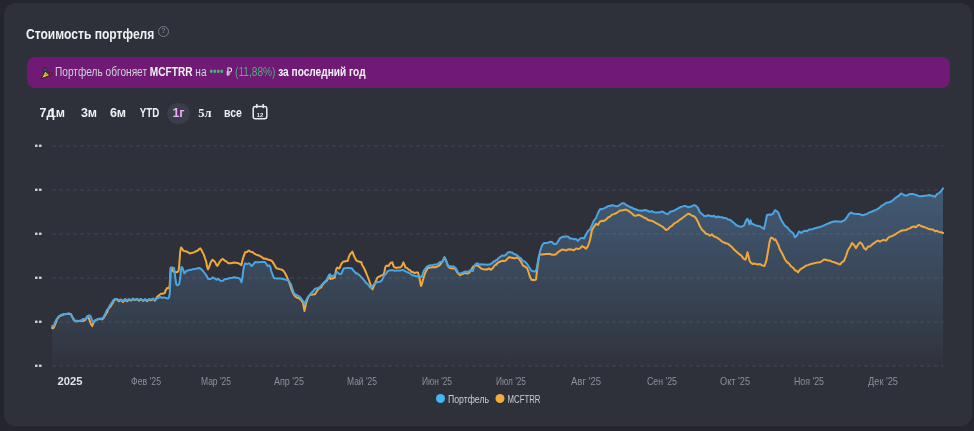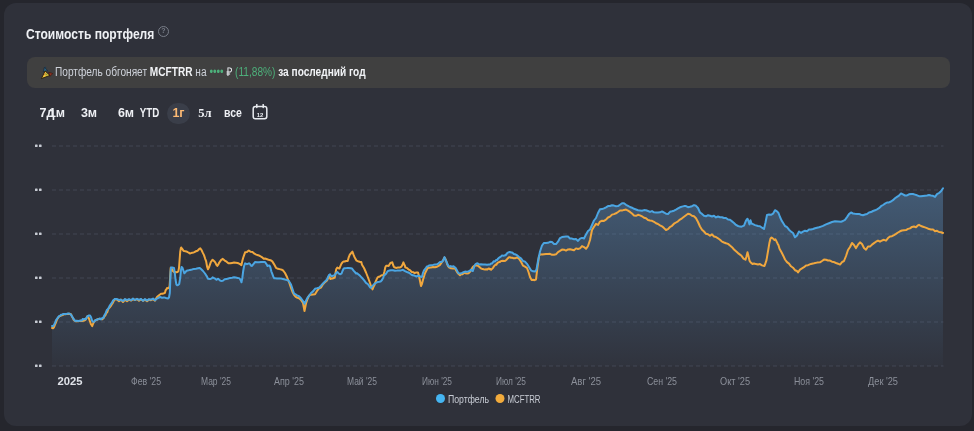--- a/index.html
+++ b/index.html
@@ -1,29 +1,29 @@
 <!DOCTYPE html>
 <html lang="ru"><head><meta charset="utf-8">
 <style>
 html,body{margin:0;padding:0;background:#25262d;width:974px;height:431px;overflow:hidden;
 font-family:"Liberation Sans",sans-serif;}
 .card{position:absolute;left:4px;top:3px;width:968px;height:423px;background:#2f313a;border-radius:12px;}
 .title{position:absolute;left:26px;top:25px;font-size:15px;font-weight:bold;color:#eef0f4;transform:scaleX(0.805);transform-origin:left center;white-space:pre;}
 .info{position:absolute;left:158px;top:26px;width:11px;height:11px;border:1.2px solid #787d88;border-radius:50%;
 box-sizing:border-box;color:#787d88;font-size:7px;font-weight:bold;text-align:center;line-height:8.5px;}
-.banner{position:absolute;left:27px;top:57px;width:923px;height:31px;background:#404040;border-radius:8px;}
+.banner{position:absolute;left:27px;top:57px;width:923px;height:31px;background:#701a75;border-radius:8px;}
 .bt{position:absolute;left:28.4px;top:0;height:31px;line-height:31px;font-size:12px;color:#ced2da;white-space:pre;transform:scaleX(0.843);transform-origin:left center;}
 .bt b{color:#f2f4f7;}
 .grn{color:#4db07b;}
 .pop{position:absolute;left:13px;top:8.5px;width:14px;height:14px;}
 .btns{position:absolute;left:0;top:101px;height:24px;width:100%;}
 .btn{position:absolute;top:0;width:28px;height:24px;line-height:24px;text-align:center;
 font-size:12.5px;font-weight:bold;color:#eef0f4;}
 .sel{position:absolute;left:167px;top:102.5px;width:23px;height:21px;border-radius:10.5px;background:#3a3e49;}
-.btn1g{color:#fdba74;}
+.btn1g{color:#f0abfc;}
 .cal{position:absolute;left:252px;top:104px;}
 </style></head>
 <body>
 <div class="card"></div>
 <div class="title">Стоимость портфеля</div>
 <div class="info">?</div>
 <div class="banner">
   <svg class="pop" viewBox="0 0 14 14">
     <path d="M4.4 1.2 L7.6 4.6 L3.2 5.8 Z" fill="#2a5f7d" stroke="#17222e" stroke-width="0.6"></path>
     <path d="M5.2 0.6 L6.4 2.0 L4.4 2.4 Z" fill="#1d3a55"></path>
@@ -34,21 +34,21 @@
     <circle cx="6.2" cy="7.4" r="0.5" fill="#e8a03a"></circle>
     <path d="M7.2 5.2 L8.6 5.9 L7.8 6.6 Z" fill="#26324e"></path>
   </svg>
   <div class="bt">Портфель обгоняет <b>MCFTRR</b> на <span class="grn">••••</span> <span style="color:#e9ecf1;">₽</span> <span class="grn">(11,88%)</span> <b>за последний год</b></div>
 </div>
 <div class="sel"></div>
 <div class="btns">
   <div class="btn" style="left:26px;margin-left:7px;">7д</div>
   <div class="btn" style="left:43px;">1м</div>
   <div class="btn" style="left:75px;">3м</div>
-  <div class="btn" style="left:112px;">6м</div>
+  <div class="btn" style="left:104px;">6м</div>
   <div class="btn" style="left:134px;width:31px;transform:scaleX(0.78);">YTD</div>
   <div class="btn btn1g" style="left:164.5px;">1г</div>
   <div class="btn" style="left:191px;font-family:Liberation Serif, serif;">5л</div>
   <div class="btn" style="left:218px;width:30px;transform:scaleX(0.84);">все</div>
 </div>
 <svg class="cal" width="16" height="16" viewBox="0 0 16 16">
   <rect x="1.2" y="2.6" width="13.6" height="12.2" rx="2.2" fill="none" stroke="#e8ebf0" stroke-width="1.5"></rect>
   <line x1="4.8" y1="0.6" x2="4.8" y2="3.4" stroke="#e8ebf0" stroke-width="1.5" stroke-linecap="round"></line>
   <line x1="11.2" y1="0.6" x2="11.2" y2="3.4" stroke="#e8ebf0" stroke-width="1.5" stroke-linecap="round"></line>
   <text x="8" y="12.6" text-anchor="middle" font-size="6" font-weight="bold" fill="#e8ebf0" font-family="Liberation Sans">12</text>

